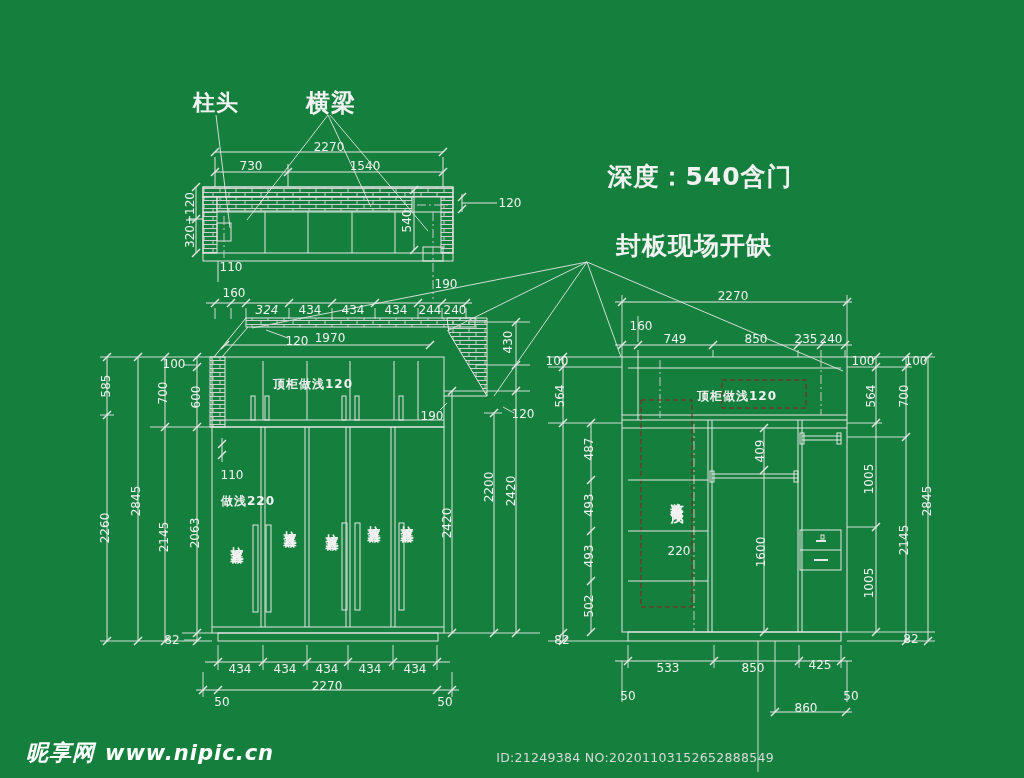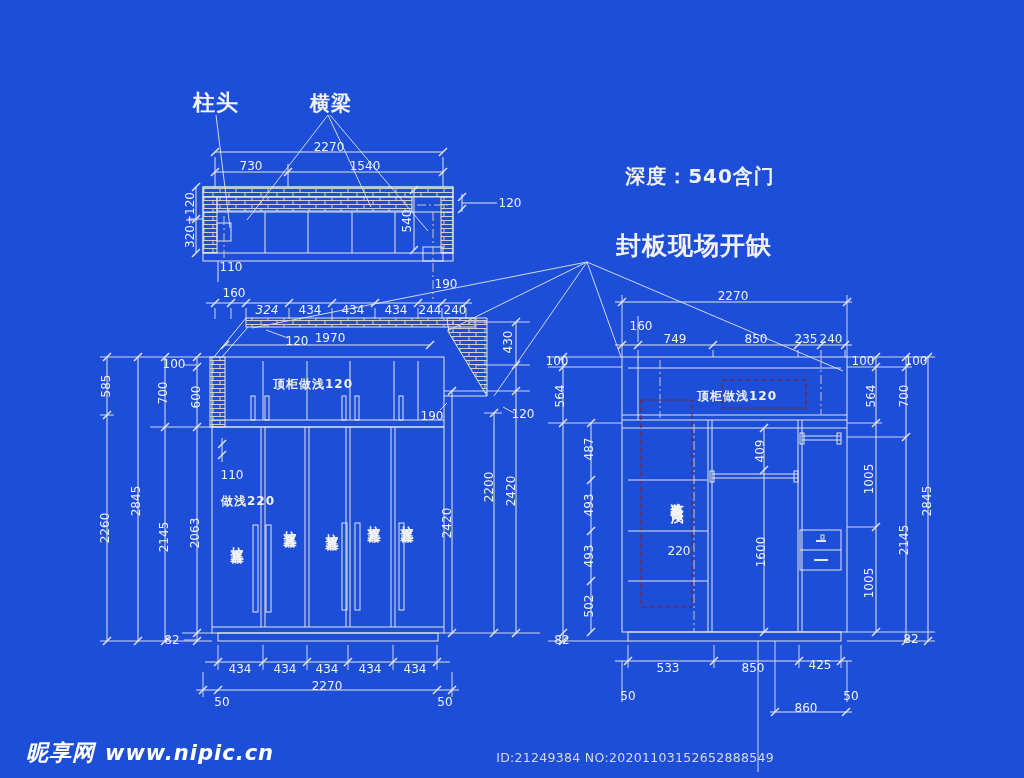--- a/index.html
+++ b/index.html
@@ -1,16 +1,16 @@
 <!DOCTYPE html>
 <html><head>
 <meta charset="utf-8">
 <style>
   html,body{margin:0;padding:0;background:#000;}
-  #canvas{position:relative;width:1024px;height:778px;background:#1d4ed8;overflow:hidden;
+  #canvas{position:relative;width:1024px;height:778px;background:#15803d;overflow:hidden;
           font-family:"DejaVu Sans","Liberation Sans",sans-serif;}
   #linework{position:absolute;left:0;top:0;}
   #labels{position:absolute;left:0;top:0;width:1024px;height:778px;pointer-events:none;}
   .lbl{position:absolute;transform:translate(-50%,-50%);white-space:nowrap;
        color:#f2f2f2;font-size:12px;line-height:1;font-family:"DejaVu Sans","Liberation Sans",sans-serif;}
   .cjk{font-weight:bold;letter-spacing:1px;}
   .v{writing-mode:vertical-rl;text-orientation:upright;font-size:13px;letter-spacing:2px;font-weight:bold;}
   #watermark-bar{position:absolute;left:0;bottom:0;width:812px;height:46px;}
   #site-logo{position:absolute;left:26px;top:6px;color:#fff;font-size:22px;font-weight:bold;
              font-style:italic;letter-spacing:1px;}
@@ -304,22 +304,22 @@
         <line x1="847" y1="641" x2="935" y2="641" stroke="#e6e6e6" stroke-width="0.9"></line>
         <line x1="764" y1="428" x2="764" y2="632" stroke="#e6e6e6" stroke-width="1"></line>
         <line x1="760" y1="432" x2="768" y2="424" stroke="#e6e6e6" stroke-width="1.4"></line>
         <line x1="760" y1="474" x2="768" y2="466" stroke="#e6e6e6" stroke-width="1.4"></line>
         <line x1="760" y1="636" x2="768" y2="628" stroke="#e6e6e6" stroke-width="1.4"></line>
       </g>
   </svg>
 
   <div id="labels">
       <span class="lbl cjk" style="left: 216px; top: 103px; font-size: 22px;">柱头</span>
-      <span class="lbl cjk" style="left: 331px; top: 103px; font-size: 20px;">横梁</span>
-      <span class="lbl cjk" style="left: 700px; top: 176px; font-size: 20px;">深度：540含门</span>
+      <span class="lbl cjk" style="left: 331px; top: 103px; font-size: 24px;">横梁</span>
+      <span class="lbl cjk" style="left: 700px; top: 176px; font-size: 25px;">深度：540含门</span>
       <span class="lbl cjk" style="left: 694px; top: 245px; font-size: 25px;">封板现场开缺</span>
       <span class="lbl" style="left: 329px; top: 147px;">2270</span>
       <span class="lbl" style="left: 251px; top: 166px;">730</span>
       <span class="lbl" style="left: 365px; top: 166px;">1540</span>
       <span class="lbl" style="left: 190px; top: 220px; transform: translate(-50%, -50%) rotate(-90deg);">320+120</span>
       <span class="lbl" style="left: 407px; top: 221px; transform: translate(-50%, -50%) rotate(-90deg);">540</span>
       <span class="lbl" style="left: 231px; top: 267px;">110</span>
       <span class="lbl" style="left: 234px; top: 293px;">160</span>
       <span class="lbl" style="left: 446px; top: 284px;">190</span>
       <span class="lbl" style="left: 510px; top: 203px;">120</span>

